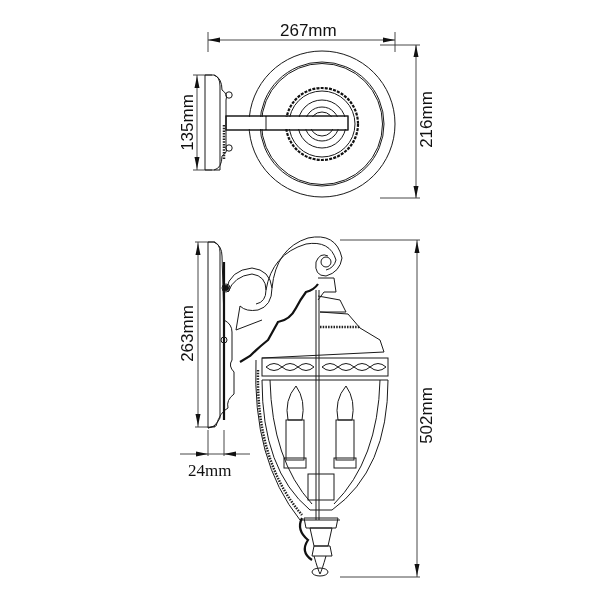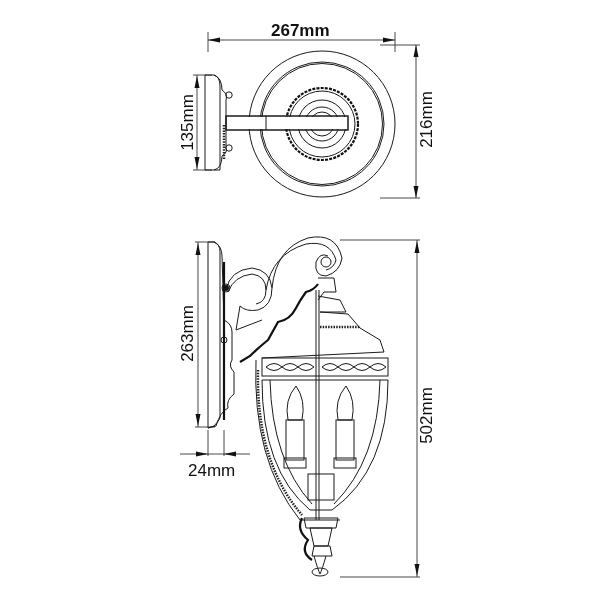--- a/index.html
+++ b/index.html
@@ -143,19 +143,19 @@
 
       <path class="ln" d="M304,518 L338,518 L336,528 L306,528 Z"></path>
       <path class="ln" d="M310,528 L332,528 L328,546 L314,546 Z"></path>
       <path class="thick" d="M302,518 Q296,530 308,540 Q300,552 312,560"></path>
       <path class="ln" d="M314,546 L330,546 L332,556 L312,556 Z"></path>
       <path class="ln" d="M314,556 Q318,570 320,574 Q322,570 326,556"></path>
       <ellipse class="ln" cx="320" cy="572" rx="8" ry="4"></ellipse>
     </g>
   </svg>
 
-  <div class="dim-label" style="left:271px; top:22px;font-weight:bold;">267mm</div>
+  <div class="dim-label" style="left:280px; top:22px;">267mm</div>
   <div class="dim-label rot" style="left:159px; top:114px;">135mm</div>
   <div class="dim-label rot" style="left:398px; top:111px;">216mm</div>
   <div class="dim-label rot" style="left:159px; top:325px;">263mm</div>
-  <div class="dim-label" style="left:188px; top:462px;">24mm</div>
+  <div class="dim-label" style="left:188px; top:462px;font-family:Liberation Serif, serif;">24mm</div>
   <div class="dim-label rot" style="left:398px; top:407px;">502mm</div>
 </div>
 
 </body></html>

